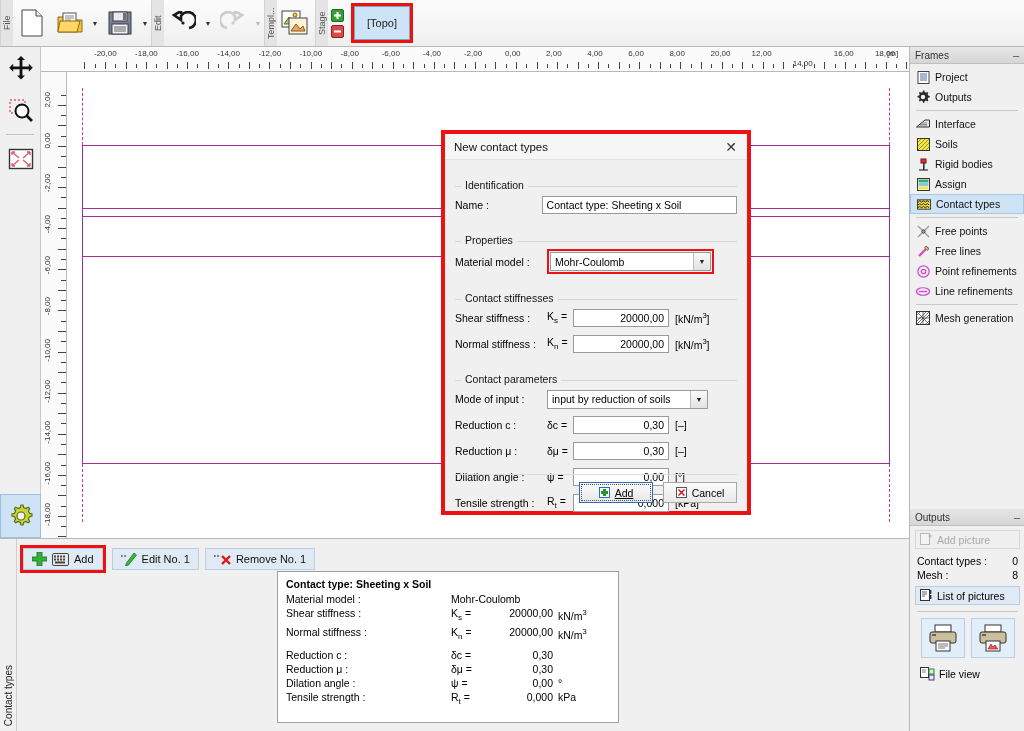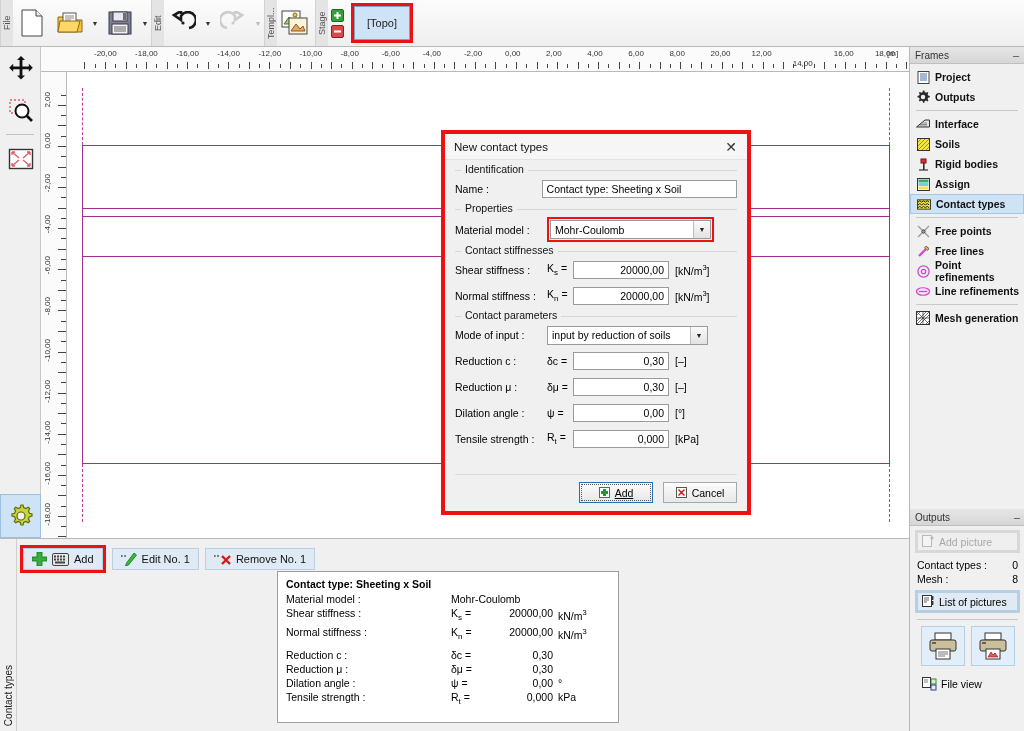--- a/index.html
+++ b/index.html
@@ -90,30 +90,30 @@
   }
   .panel-head {
     height: 17px; background: linear-gradient(#e6e6e6, #d6d6d6);
     border-bottom: 1px solid #bfbfbf; display: flex; align-items: center;
     justify-content: space-between; padding: 0 5px; font-size: 10px; color: #333;
   }
   .panel-min { font-size: 11px; line-height: 8px; color: #444; }
   .frames-body { background: #f0f0f0; padding: 3px 0 0 0; }
   .fr-item {
     display: flex; align-items: center; gap: 5px;
-    height: 20px; padding: 0 4px 0 6px; font-size: 10.5px; color: #111; font-weight: bold;
+    height: 20px; padding: 0 4px 0 6px; font-size: 10.5px; color: #111;
   }
   .fr-item.active { background: #cfe3f6; border: 1px solid #a7c8e4; height: 20px; }
   .fr-sep { height: 1px; background: #c9c9c9; margin: 3px 6px; }
   .fr-ico { width: 14px; height: 14px; flex: 0 0 14px; display: flex; align-items: center; justify-content: center; }
 
   .outputs-body { padding: 4px 5px; }
   .out-btn {
     display: flex; align-items: center; gap: 4px; font-size: 10.5px;
-    background: #e9e9e9; border: 3px solid #a16207; padding: 2px 4px; margin-bottom: 5px;
+    background: #e9e9e9; border: 1px solid #a16207; padding: 2px 4px; margin-bottom: 5px;
   }
   .out-btn.disabled { color: #a8a8a8; background: #efefef; border-color: #d8d8d8; }
   .out-row { display: flex; justify-content: space-between; font-size: 10.5px; padding: 1px 2px; }
   .out-sep { height: 1px; background: #c9c9c9; margin: 6px 2px; }
   .print-row { display: flex; gap: 6px; justify-content: center; margin: 4px 0 6px; }
   .print-btn {
     width: 44px; height: 40px; background: #e2eef9; border: 1px solid #b5cfe5;
     display: flex; align-items: center; justify-content: center;
   }
 
@@ -174,21 +174,21 @@
     border: 4px solid #ee1111; background: #f0f0f0;
   }
   .dlg { position: absolute; inset: 0; background: #f0f0f0; }
   .dlg-title {
     height: 26px; display: flex; align-items: center; justify-content: space-between;
     padding: 0 6px 0 9px; font-size: 11.5px; color: #111;
     background: #f6f6f6; border-bottom: 1px solid #e2e2e2;
   }
   .dlg-close { font-size: 14px; color: #333; width: 20px; text-align: center; line-height: 14px; }
   .dlg-body { padding: 2px 10px 0 10px; }
-  .group { margin-top: 1px; position: relative; }
+  .group { margin-top: 17px; position: relative; }
   .group-legend { font-size: 10.5px; color: #111; padding: 0 4px; background: #f0f0f0; position: relative; z-index: 2; display: inline-block; margin-left: 6px; }
   .group-line { position: absolute; left: 0; right: 0; top: 7px; border-top: 1px solid #d6d6d6; z-index: 1; }
   .frow { display: flex; align-items: center; height: 24px; margin-top: 2px; }
   .flabel { width: 92px; font-size: 10.5px; }
   .fsym { width: 26px; font-size: 10.5px; }
   .fsym sub { font-size: 8px; }
   .tinput {
     border: 1px solid #9a9a9a; background: #fff; height: 18px; font-size: 10.5px;
     padding: 0 4px; display: flex; align-items: center;
   }

